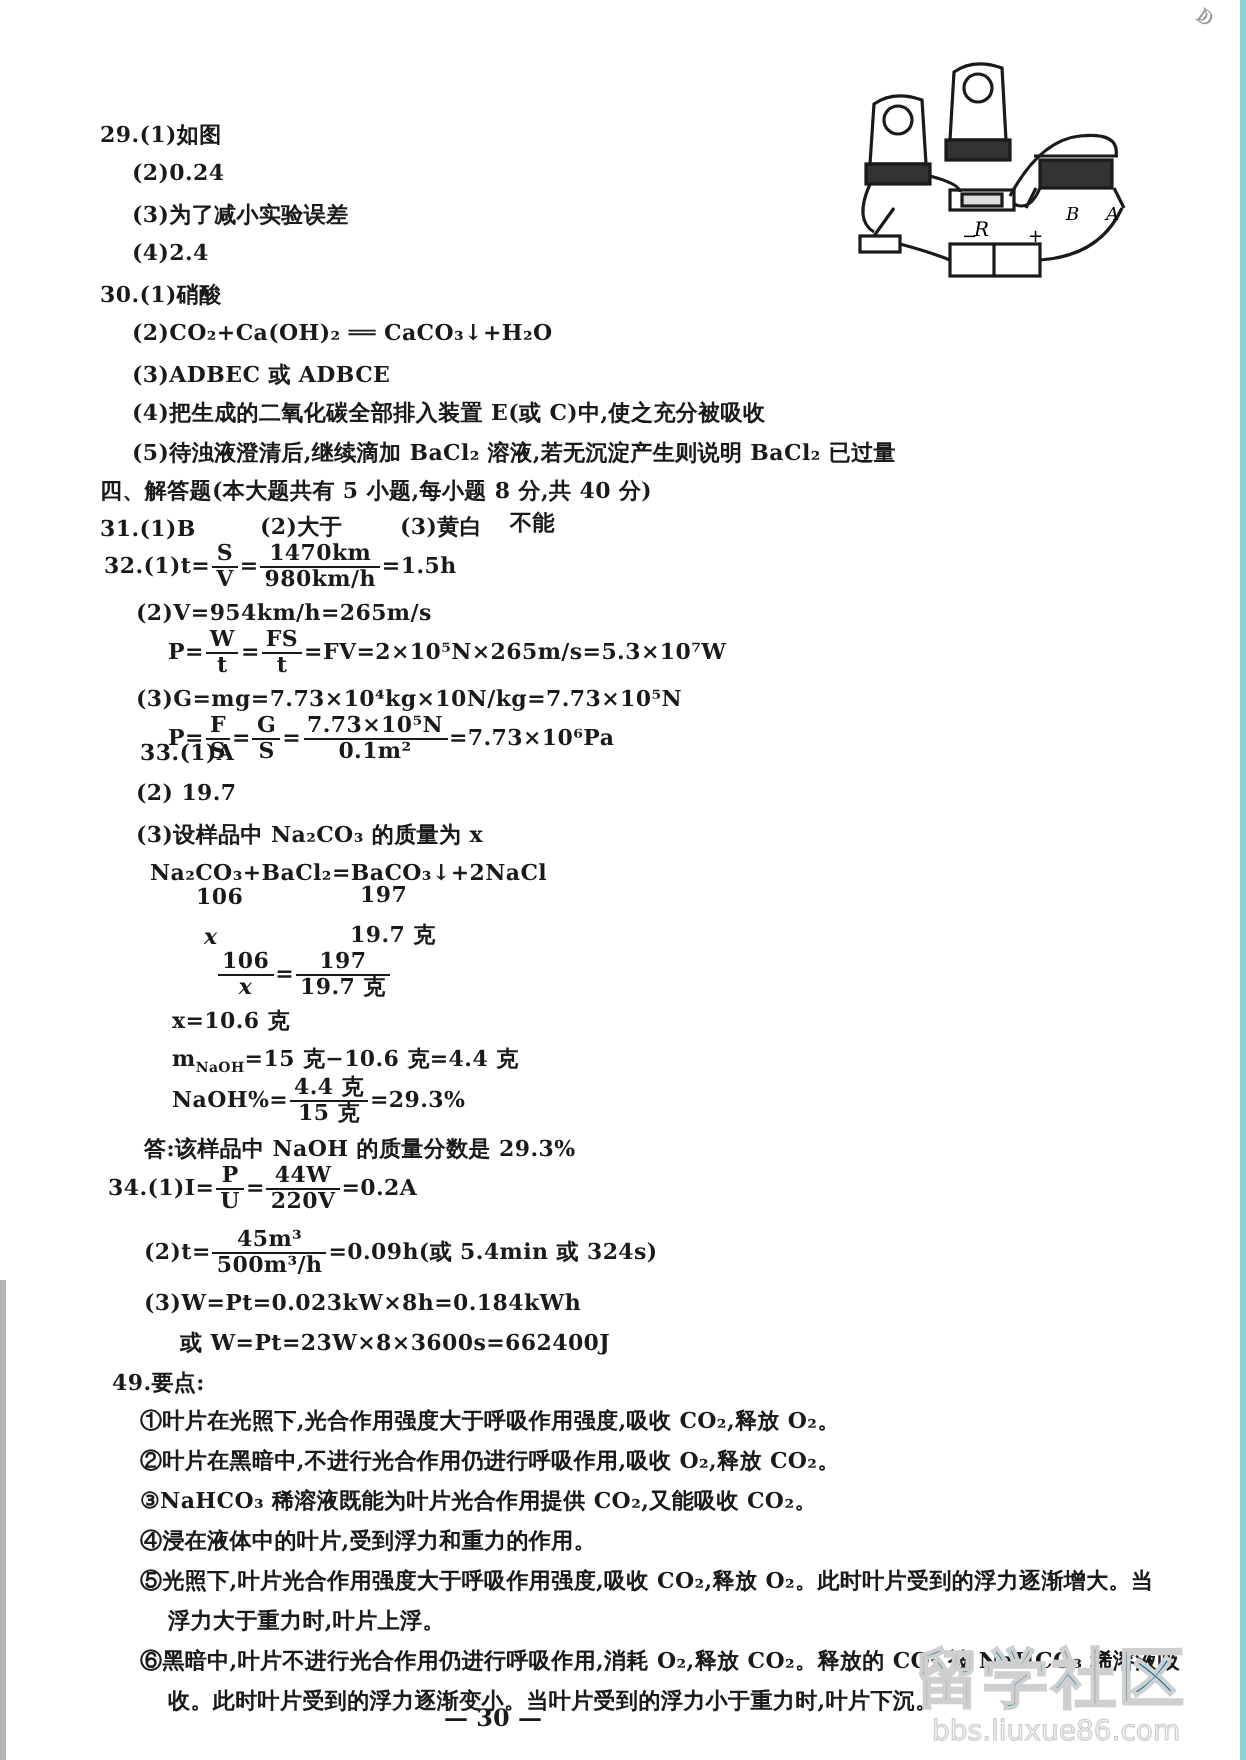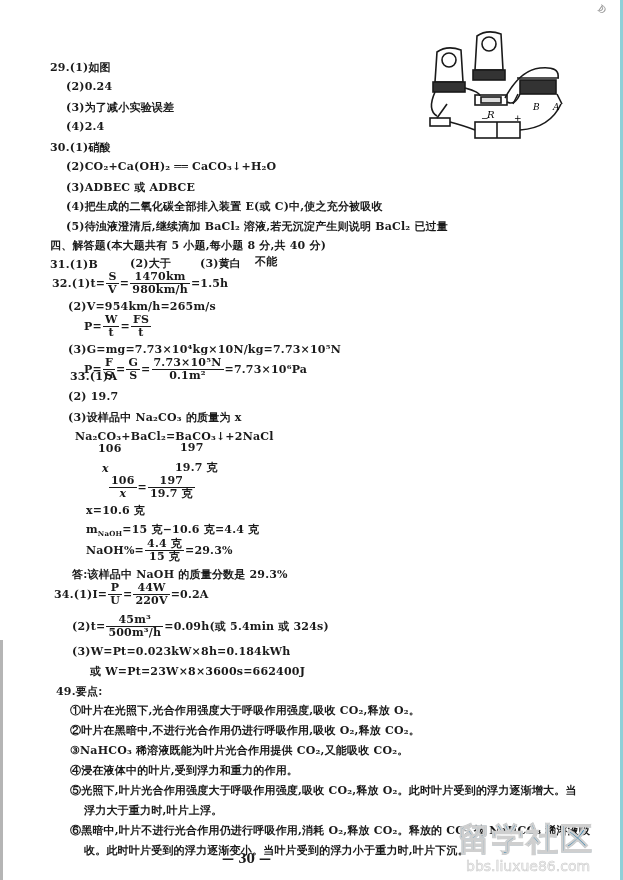--- a/index.html
+++ b/index.html
@@ -83,21 +83,21 @@
 <div class="line" style="left:50px; top:258px;">31.(1)B</div>
 <div class="line" style="left:130px; top:256px;">(2)大于</div>
 <div class="line" style="left:200px; top:256px;">(3)黄白</div>
 <div class="line" style="left:255px; top:254px;">不能</div>
 
 <div class="line" style="left:52px; top:271px;">
   <span>32.(1)t=</span><span class="frac"><span class="num">S</span><span class="den">V</span></span><span>=</span><span class="frac"><span class="num">1470km</span><span class="den">980km/h</span></span><span>=1.5h</span>
 </div>
 <div class="line" style="left:68px; top:300px;">(2)V=954km/h=265m/s</div>
 <div class="line" style="left:84px; top:314px;">
-  <span>P=</span><span class="frac"><span class="num">W</span><span class="den">t</span></span>=<span class="frac"><span class="num">FS</span><span class="den">t</span></span>
+  <span>P=</span><span class="frac"><span class="num">W</span><span class="den">t</span></span>=<span class="frac"><span class="num">FS</span><span class="den">t</span></span><span>=FV=2×10⁵N×265m/s=5.3×10⁷W</span>
 </div>
 <div class="line" style="left:68px; top:343px;">(3)G=mg=7.73×10⁴kg×10N/kg=7.73×10⁵N</div>
 <div class="line" style="left:84px; top:357px;">
   <span>P=</span><span class="frac"><span class="num">F</span><span class="den">S</span></span>=<span class="frac"><span class="num">G</span><span class="den">S</span></span>=<span class="frac"><span class="num">7.73×10⁵N</span><span class="den">0.1m²</span></span><span>=7.73×10⁶Pa</span>
 </div>
 
 <div class="line" style="left:52px; top:370px;margin-left:18px;">33.(1)A</div>
 <div class="line" style="left:68px; top:390px;">(2) 19.7</div>
 <div class="line" style="left:68px; top:410px;">(3)设样品中 Na₂CO₃ 的质量为 x</div>
 <div class="line" style="left:75px; top:430px;">Na₂CO₃+BaCl₂=BaCO₃↓+2NaCl</div>

